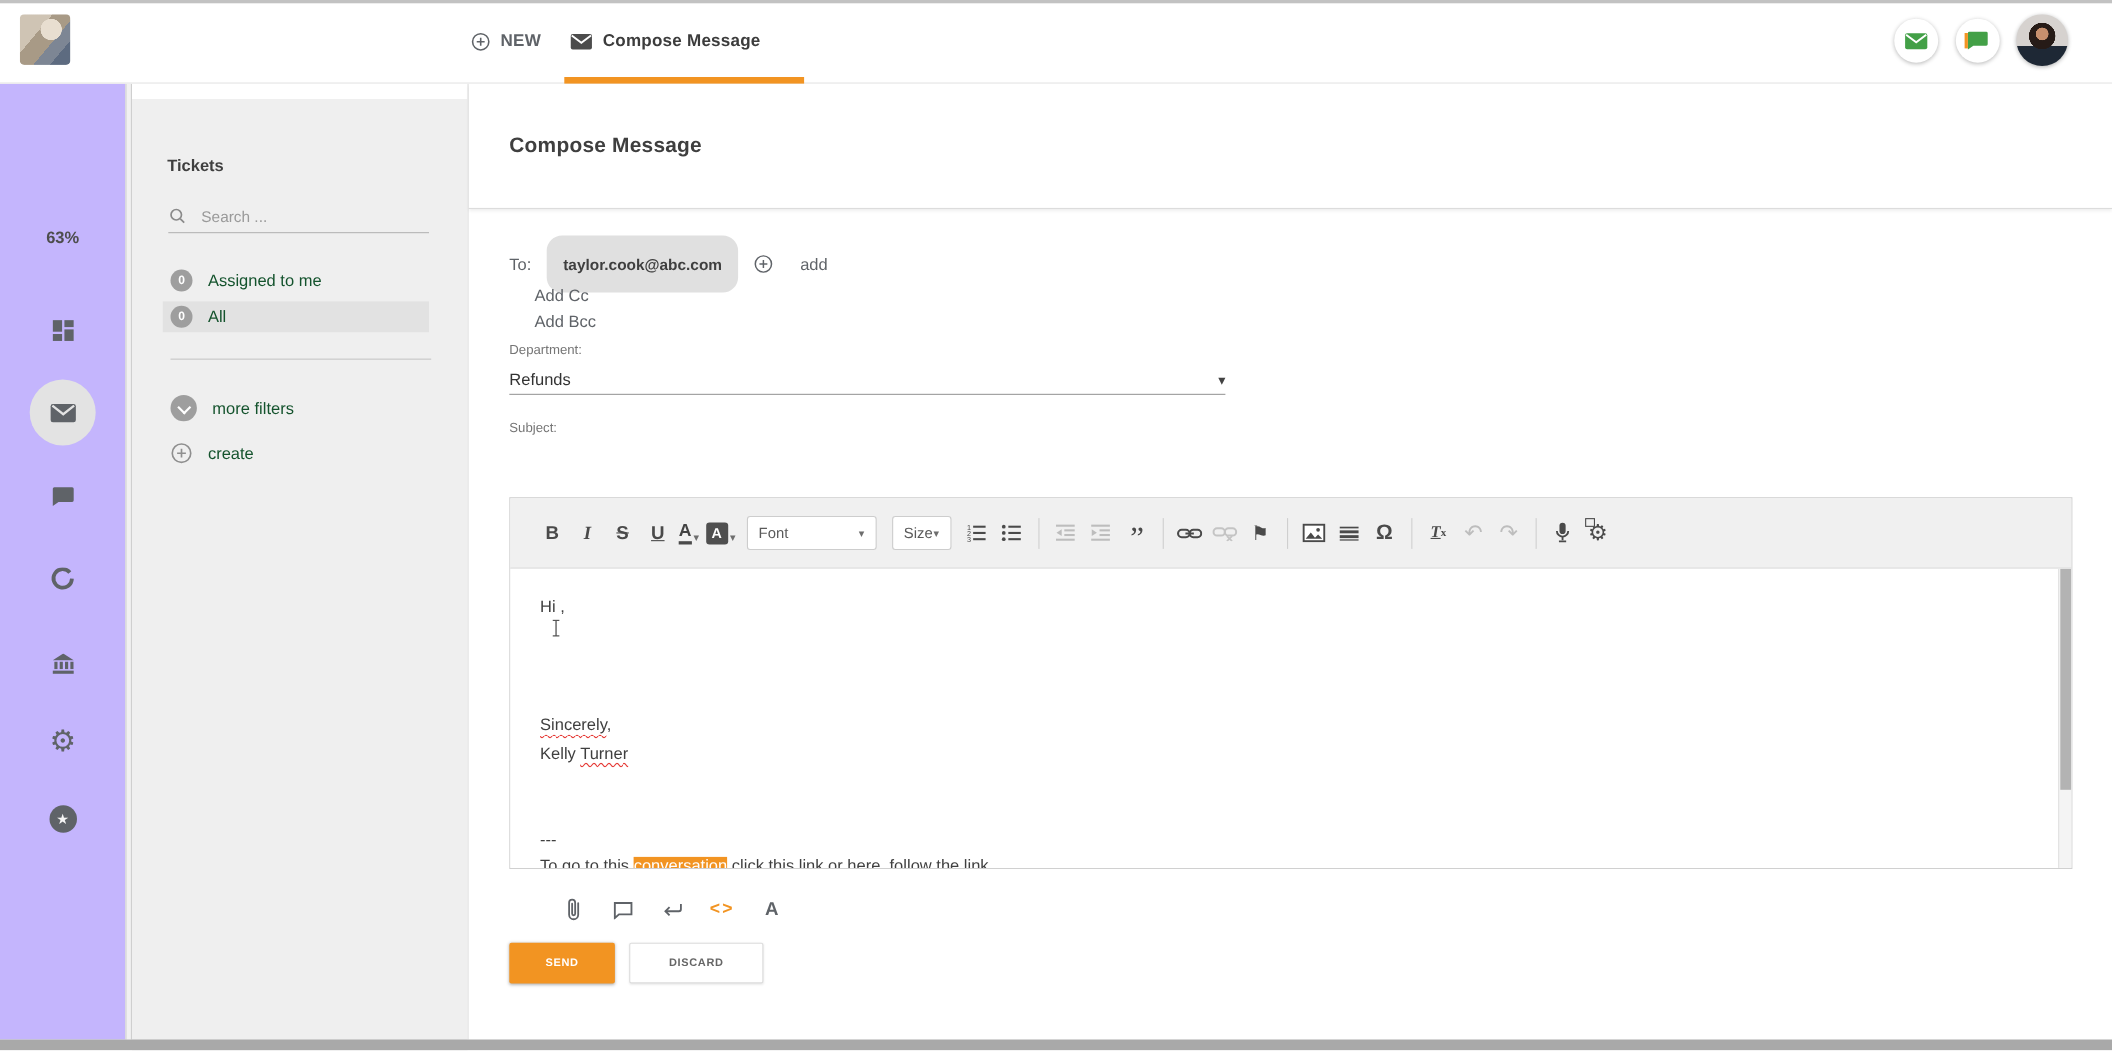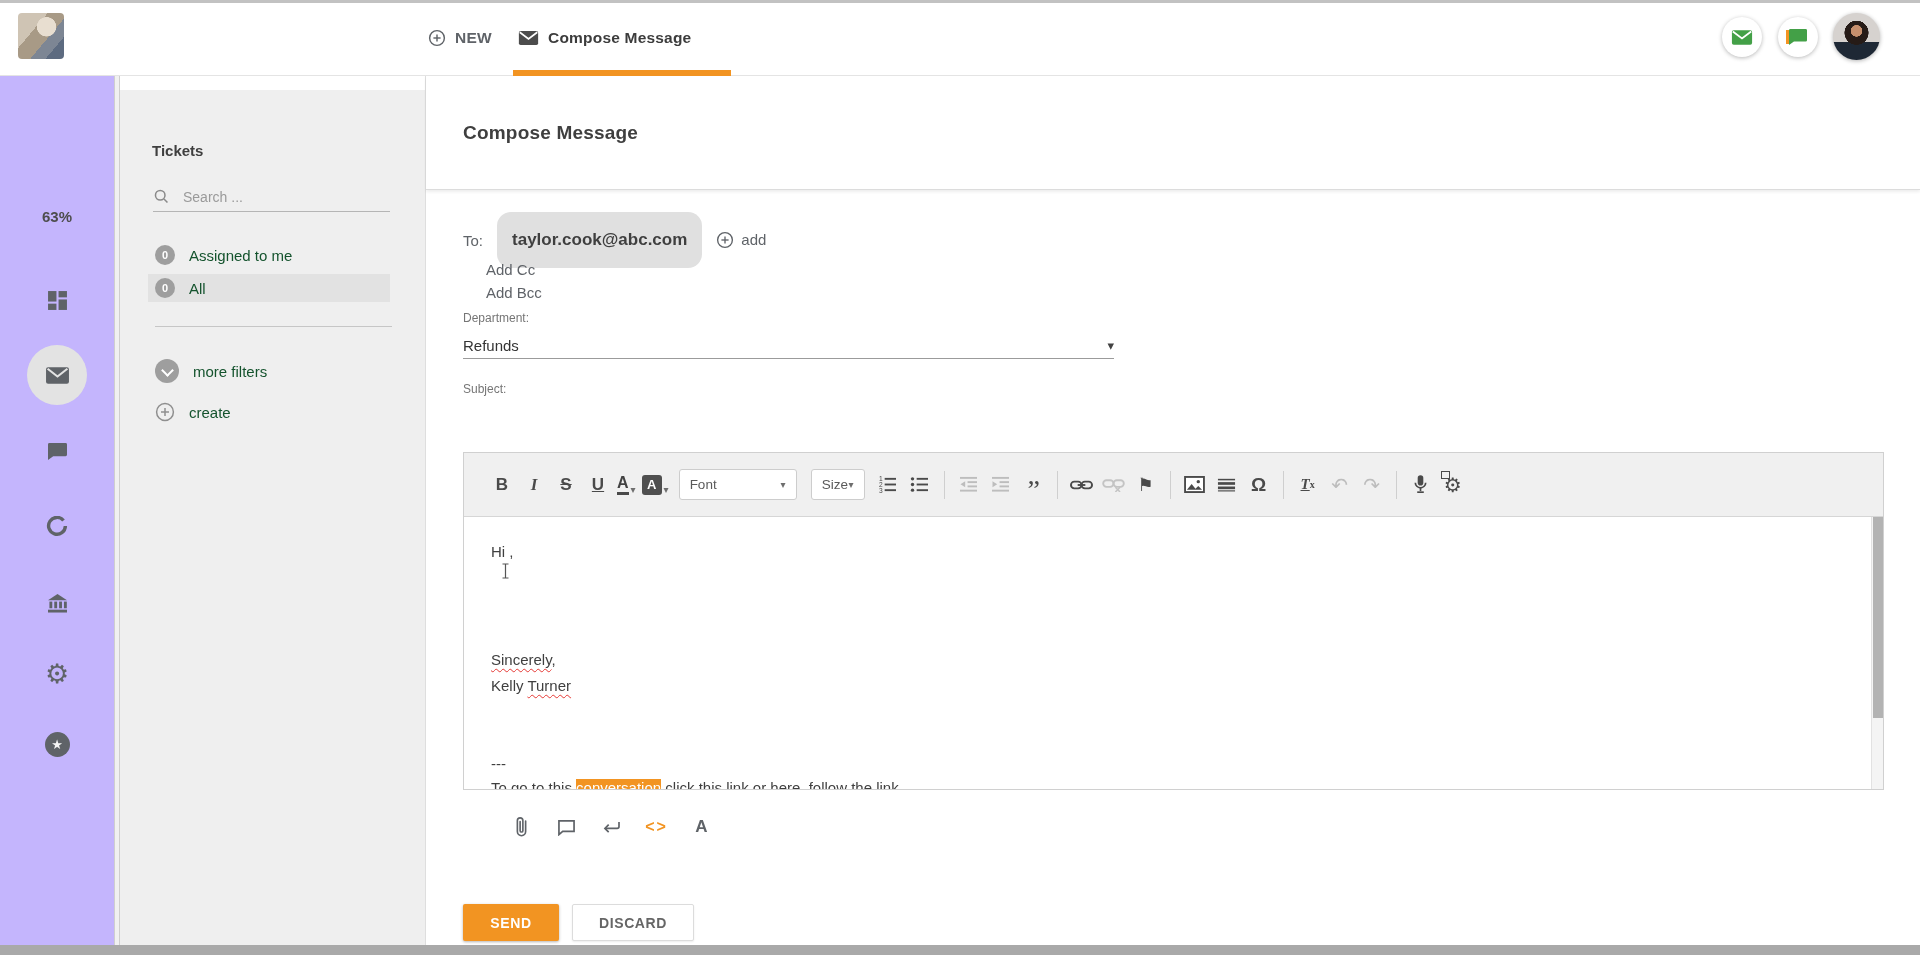--- a/index.html
+++ b/index.html
@@ -58,22 +58,22 @@
   .circle-chevron::after { content:""; position:absolute; left:8px; top:7px; width:7px; height:7px; border-right:2px solid #fff; border-bottom:2px solid #fff; transform:rotate(45deg); }
   .create-icon { color:#8f8f8f; width:20px; height:20px; }
 
   
   .main { position:absolute; left:425px; top:76px; width:1495px; height:869px; background:#fff; border-left:1px solid #dedede; }
   .main-header { position:absolute; left:0; top:0; width:100%; height:114px; border-bottom:1px solid #dcdcdc; box-shadow:0 2px 3px rgba(0,0,0,.07); }
   .page-title { position:absolute; left:37px; top:46px; font-size:19px; color:#3f3f3f; font-weight:bold; letter-spacing:.2px; }
 
   .to-row { position:absolute; left:37px; top:150px; height:28px; display:flex; align-items:center; gap:14px; }
   .to-label { font-size:15px; color:#5f6368; }
-  .chip { background:#e0e0e0; border-radius:14px; padding:18px 15px; font-size:17px; font-weight:bold; color:#3f3f3f; cursor:default; }
-  .add-btn { display:flex; align-items:flex-start; gap:7px; color:#5f6368; font-size:15px; cursor:pointer; }
+  .chip { background:#e0e0e0; border-radius:14px; padding:18px 15px; font-size:14px; font-weight:bold; color:#3f3f3f; cursor:default; }
+  .add-btn { display:flex; align-items:center; gap:24px; color:#5f6368; font-size:15px; cursor:pointer; }
   .link-line { position:absolute; left:60px; font-size:15px; color:#5f6368; cursor:pointer; }
   .small-label { position:absolute; left:37px; font-size:12px; color:#757575; }
   .select-row { position:absolute; left:37px; width:651px; height:27px; border-bottom:1px solid #9b9b9b; display:flex; align-items:center; justify-content:space-between; cursor:pointer; }
   .select-value { font-size:15px; color:#333; }
   .caret { color:#424242; font-size:13px; }
   .input-row { position:absolute; left:37px; width:651px; height:28px; border-bottom:1px solid #b5b5b5; display:flex; align-items:center; }
   .input-row input { width:100%; border:none; outline:none; font-size:15px; color:#333; background:transparent; font-family:"Liberation Sans",sans-serif; }
 
   
   .editor { position:absolute; left:37px; top:376px; width:1421px; height:338px; border:1px solid #d0d0d0; }
@@ -106,21 +106,21 @@
   .hl-mark { background:var(--accent,#f29422); color:#fff; }
   .text-cursor { position:absolute; left:37px; top:46px; }
   .scrollbar { position:absolute; right:0; top:0; width:12px; height:272px; background:#f4f4f4; border-left:1px solid #e2e2e2; }
   .scroll-thumb { position:absolute; left:1px; top:0; width:10px; height:201px; background:#b3b3b3; cursor:pointer; }
 
   .attach-row { position:absolute; left:73px; top:733px; display:flex; }
   .attach-item { width:45px; height:36px; display:flex; align-items:center; justify-content:center; cursor:pointer; color:#5f6368; }
   .code-glyph { color:var(--accent,#f29422); font-size:16px; font-weight:bold; letter-spacing:2px; }
   .a-glyph { font-size:17px; color:#5f6368; font-weight:bold; }
 
-  .btn { position:absolute; top:828px; height:37px; border:none; border-radius:2px; font-size:14px; font-weight:bold; letter-spacing:.6px; cursor:pointer; font-family:"Liberation Sans",sans-serif; }
+  .btn { position:absolute; top:781px; height:37px; border:none; border-radius:2px; font-size:10px; font-weight:bold; letter-spacing:.6px; cursor:pointer; font-family:"Liberation Sans",sans-serif; }
   .btn-send { left:37px; width:96px; background:var(--accent,#f29422); color:#fff; box-shadow:0 1px 3px rgba(0,0,0,.3); }
   .btn-discard { left:146px; width:122px; background:#fff; color:#666; border:1px solid #dcdcdc; box-shadow:0 1px 2px rgba(0,0,0,.08); }
 
   .bottom-strip { position:absolute; left:0; top:945px; width:1920px; height:10px; background:#a9a9a9; z-index:55; }
 
   svg { display:block; }
 </style>
 </head>
 <body>
 

